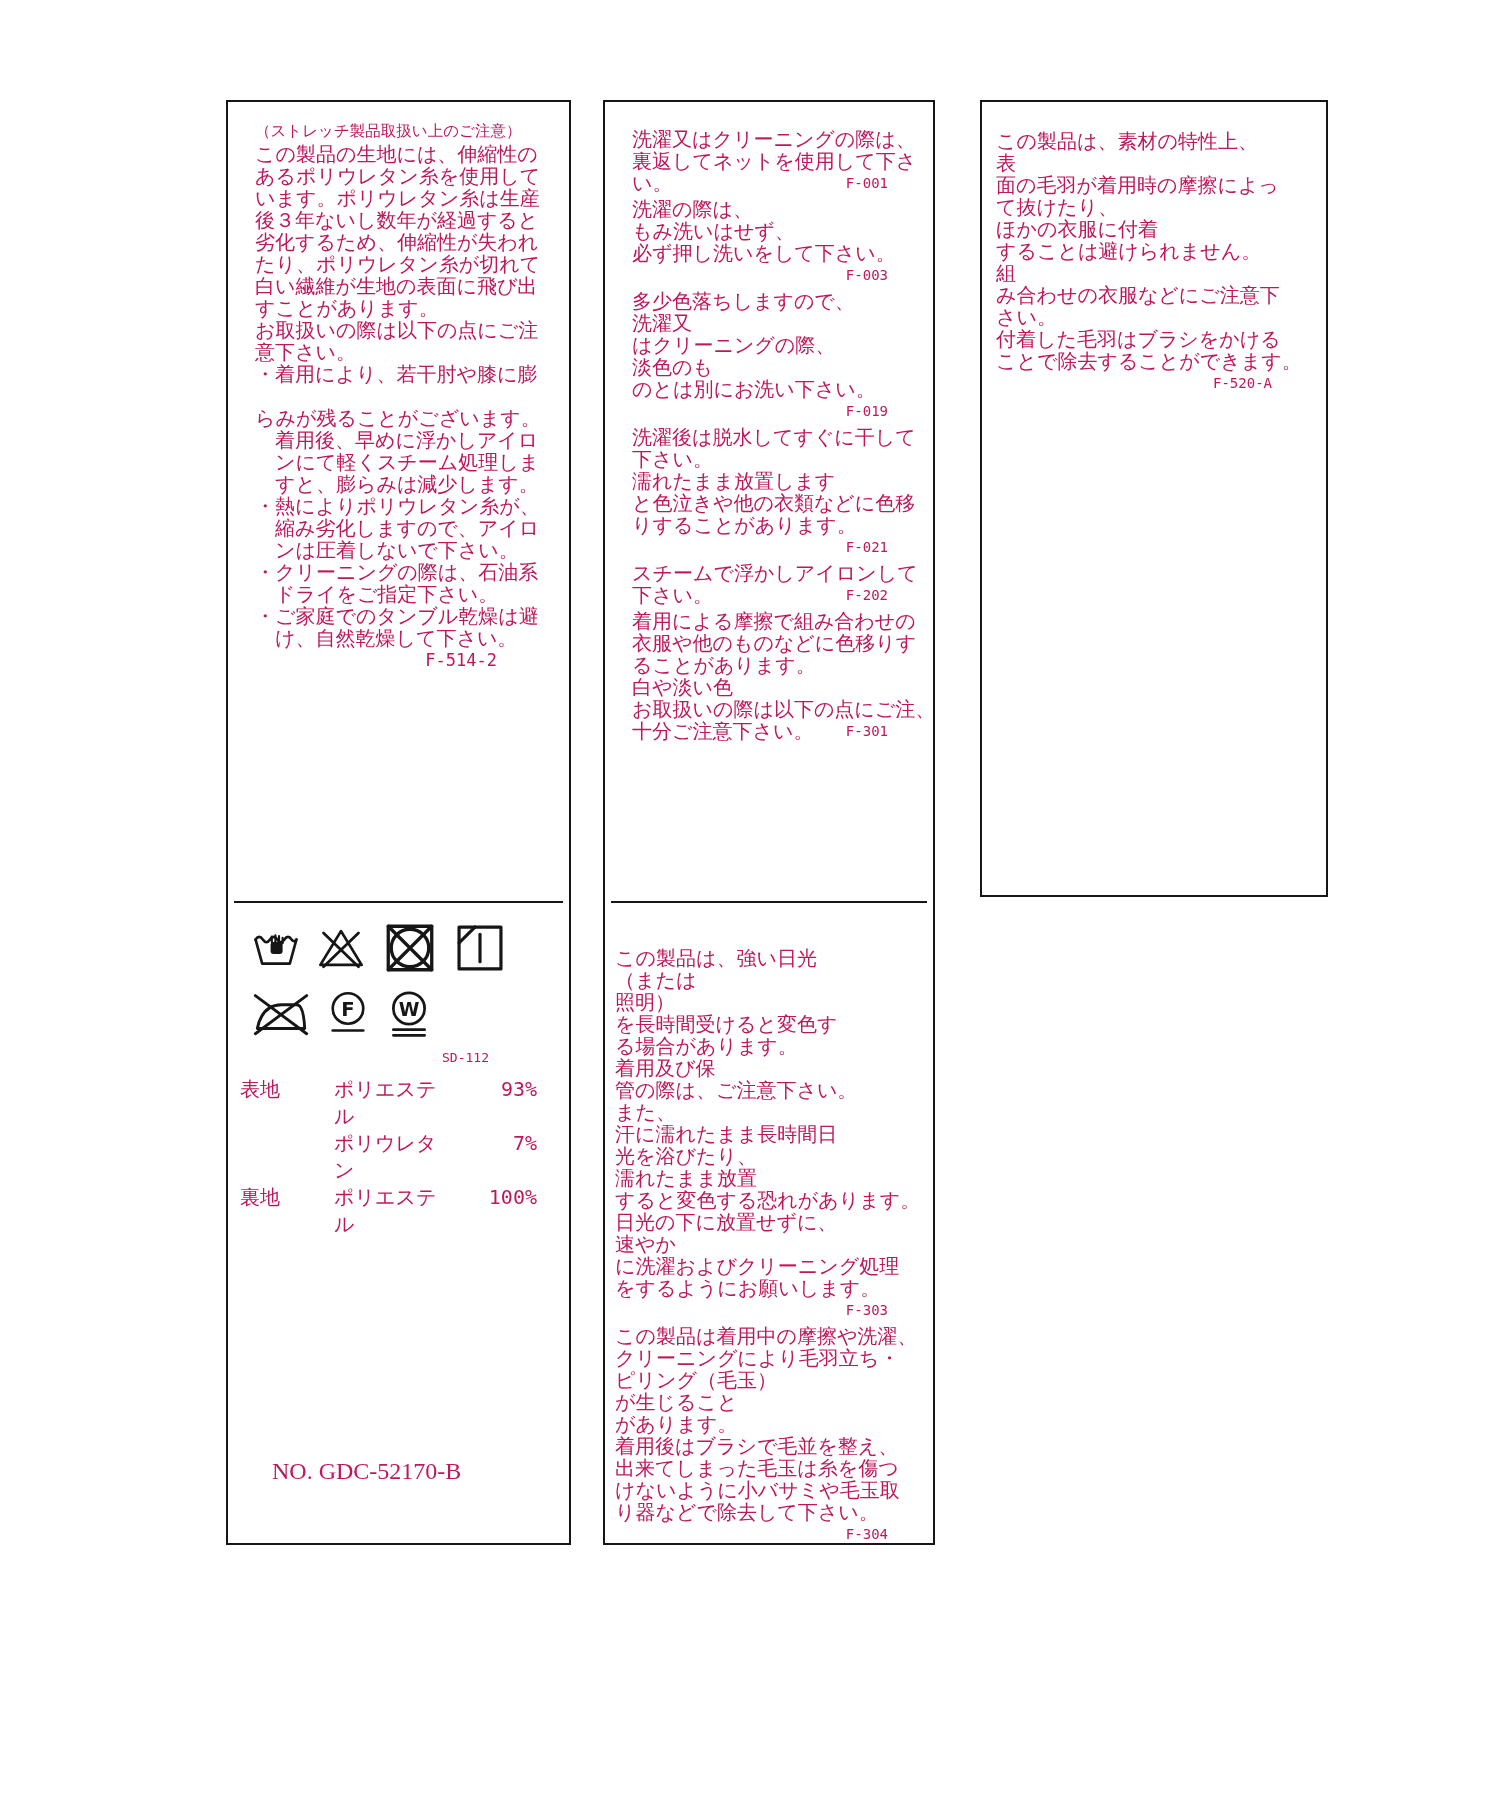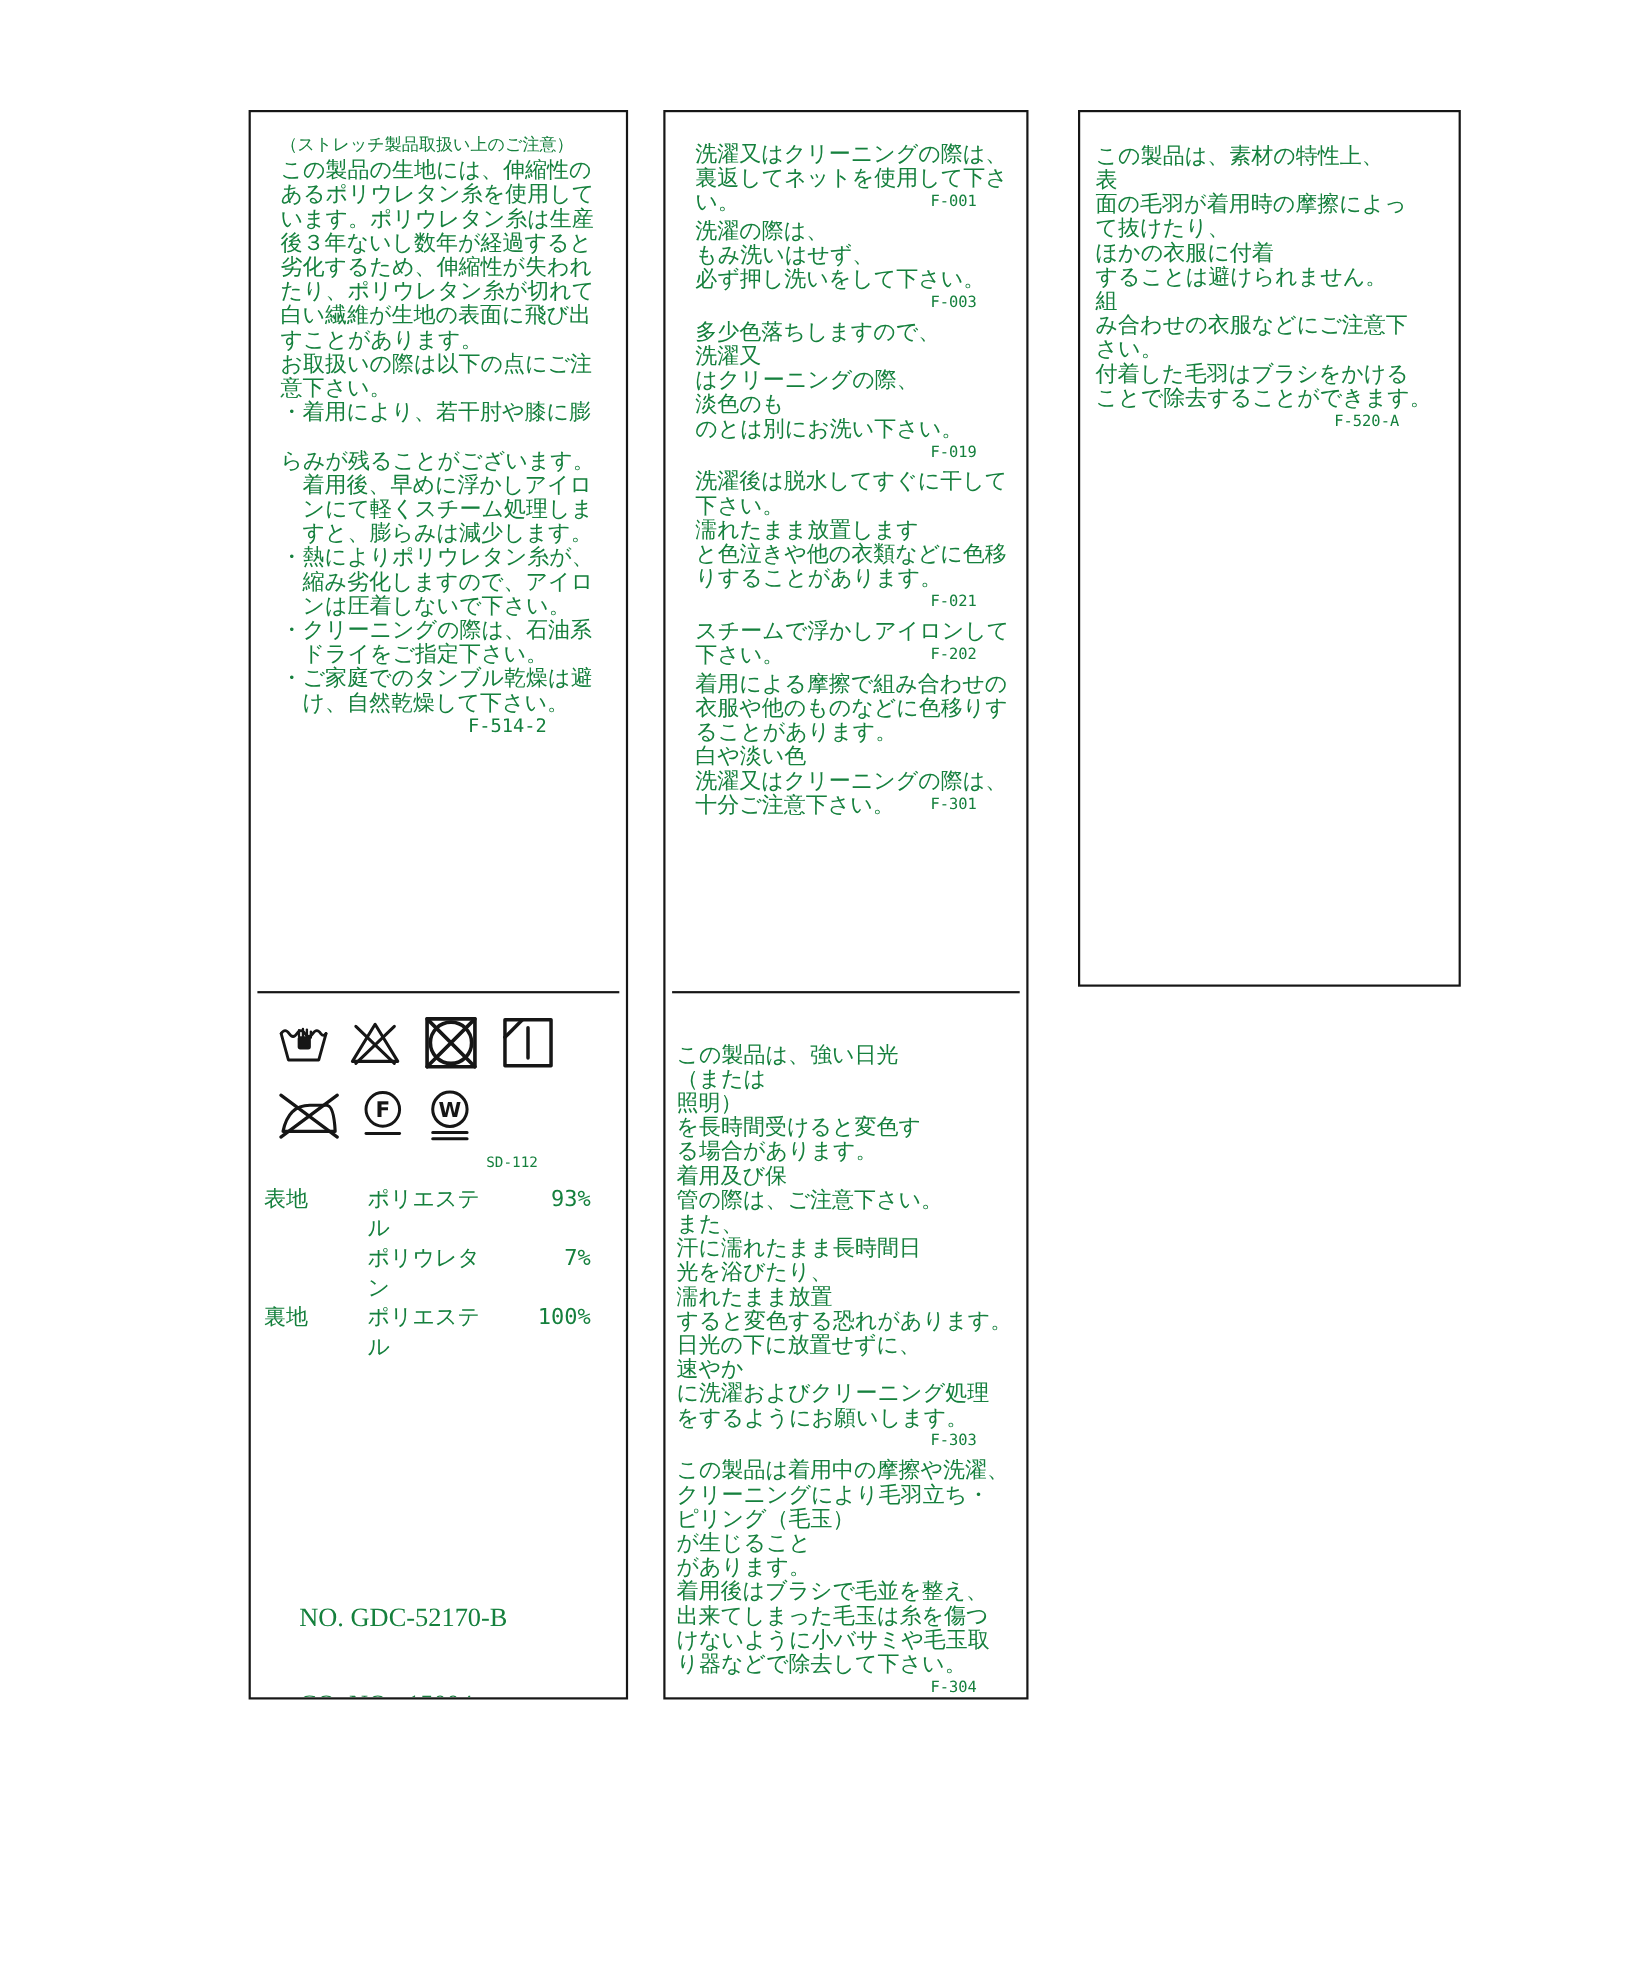--- a/index.html
+++ b/index.html
@@ -1,18 +1,18 @@
 <!DOCTYPE html>
 <html><head>
 <meta charset="utf-8">
 <style>
   html,body { margin:0; padding:0; background:#ffffff; }
   .sheet {
     position:relative; width:1500px; height:1736px; background:#ffffff;
-    font-family:"DejaVu Sans", sans-serif; color:#15803d; overflow:hidden;
+    font-family:"DejaVu Sans", sans-serif; color:#be185d; overflow:hidden;
   }
   .panel {
     position:absolute; background:#fff; border:2px solid #161616;
     box-sizing:border-box; overflow:hidden;
   }
   #p-left  { left:226px; top:100px; width:345px; height:1445px; }
   #p-mid   { left:603px; top:100px; width:332px; height:1445px; }
   #p-right { left:980px; top:100px; width:348px; height:797px;  }
 
   .divider { position:absolute; left:6px; right:6px; top:799px; height:2px; background:#161616; }
@@ -189,21 +189,21 @@
 りすることがあります。</span><span class="pcode pcode-float">F-021</span>
       </div>
       <div class="para">
         <span class="ptext">スチームで浮かしアイロンして
 下さい。</span><span class="pcode pcode-float">F-202</span>
       </div>
       <div class="para">
         <span class="ptext">着用による摩擦で組み合わせの
 衣服や他のものなどに色移りす
 ることがあります。白や淡い色
-洗濯又はクリーニングの際は、
+お取扱いの際は以下の点にご注、
 十分ご注意下さい。</span><span class="pcode pcode-float">F-301</span>
       </div>
     </div>
 
     <div class="divider"></div>
 
     <div class="sec-bot jp">
       <div class="para">
         <span class="ptext">この製品は、強い日光（または
 照明）を長時間受けると変色す

